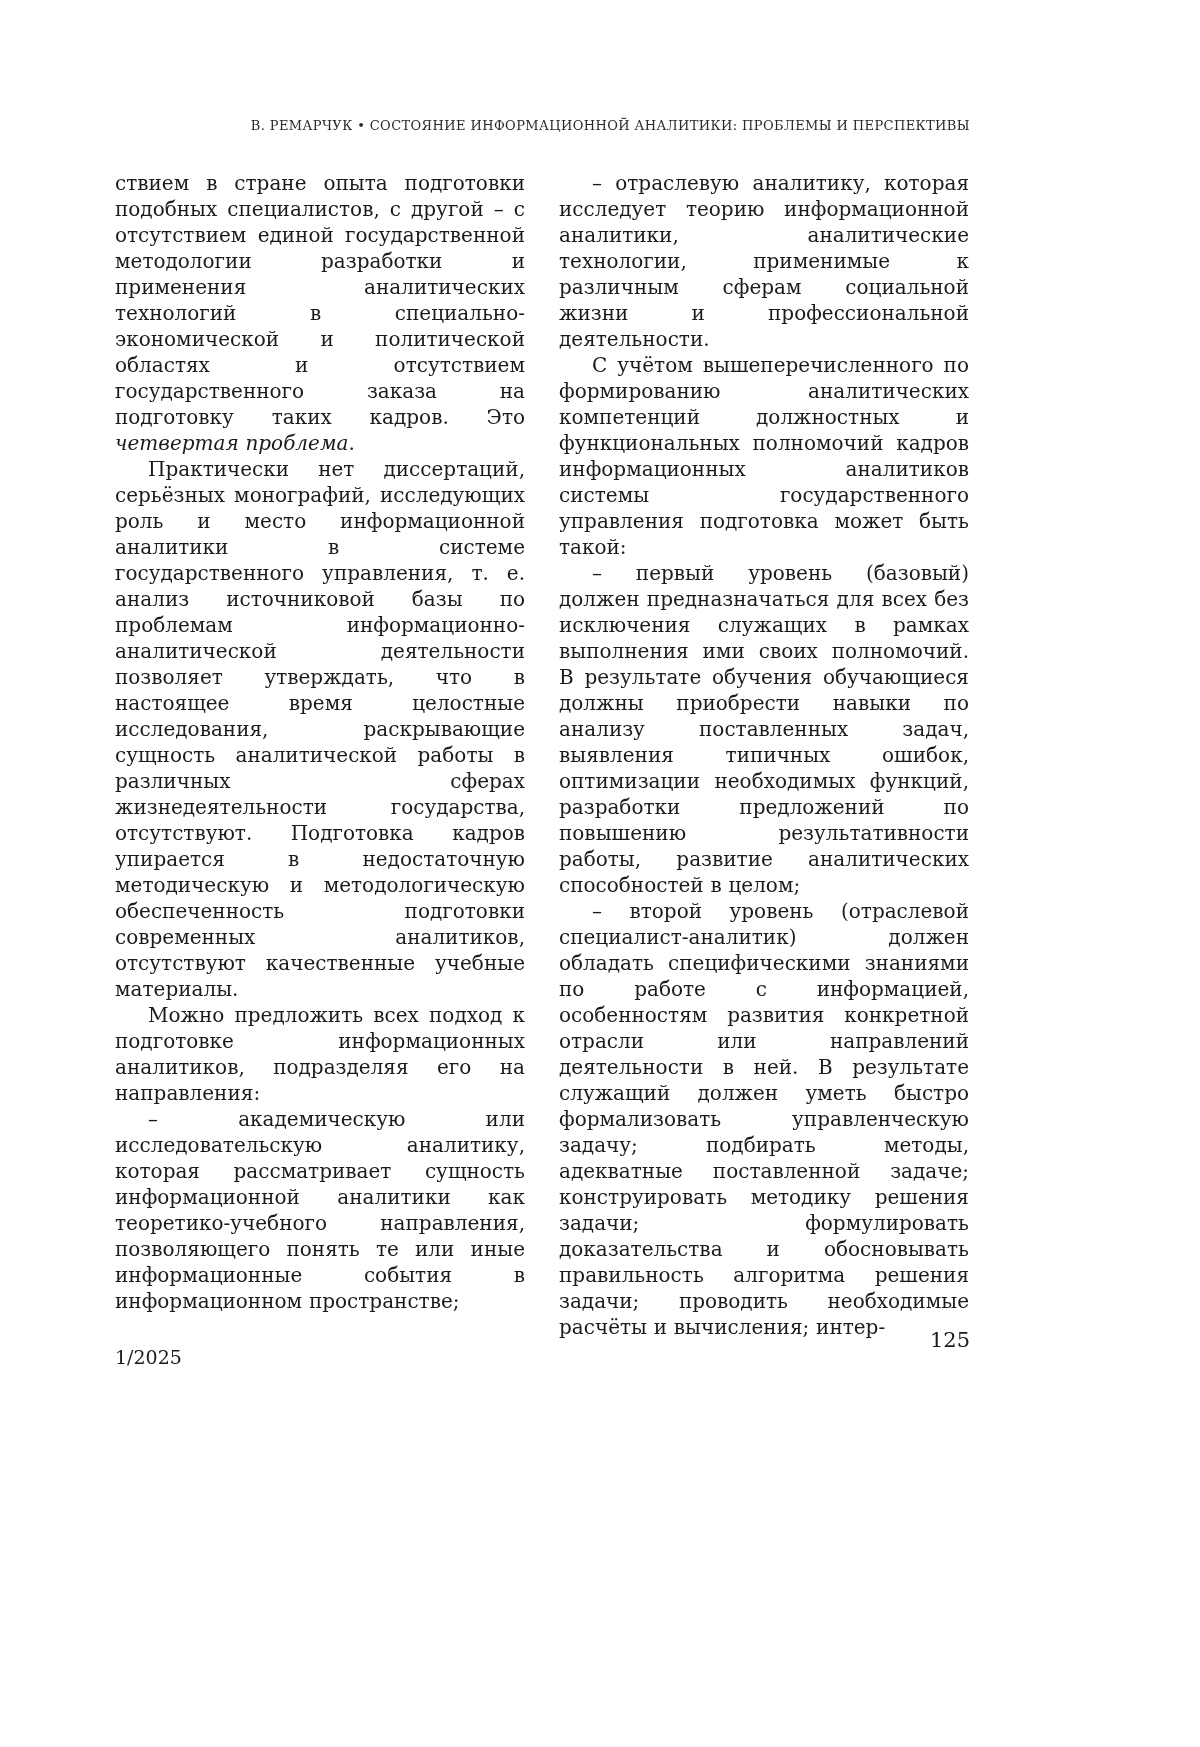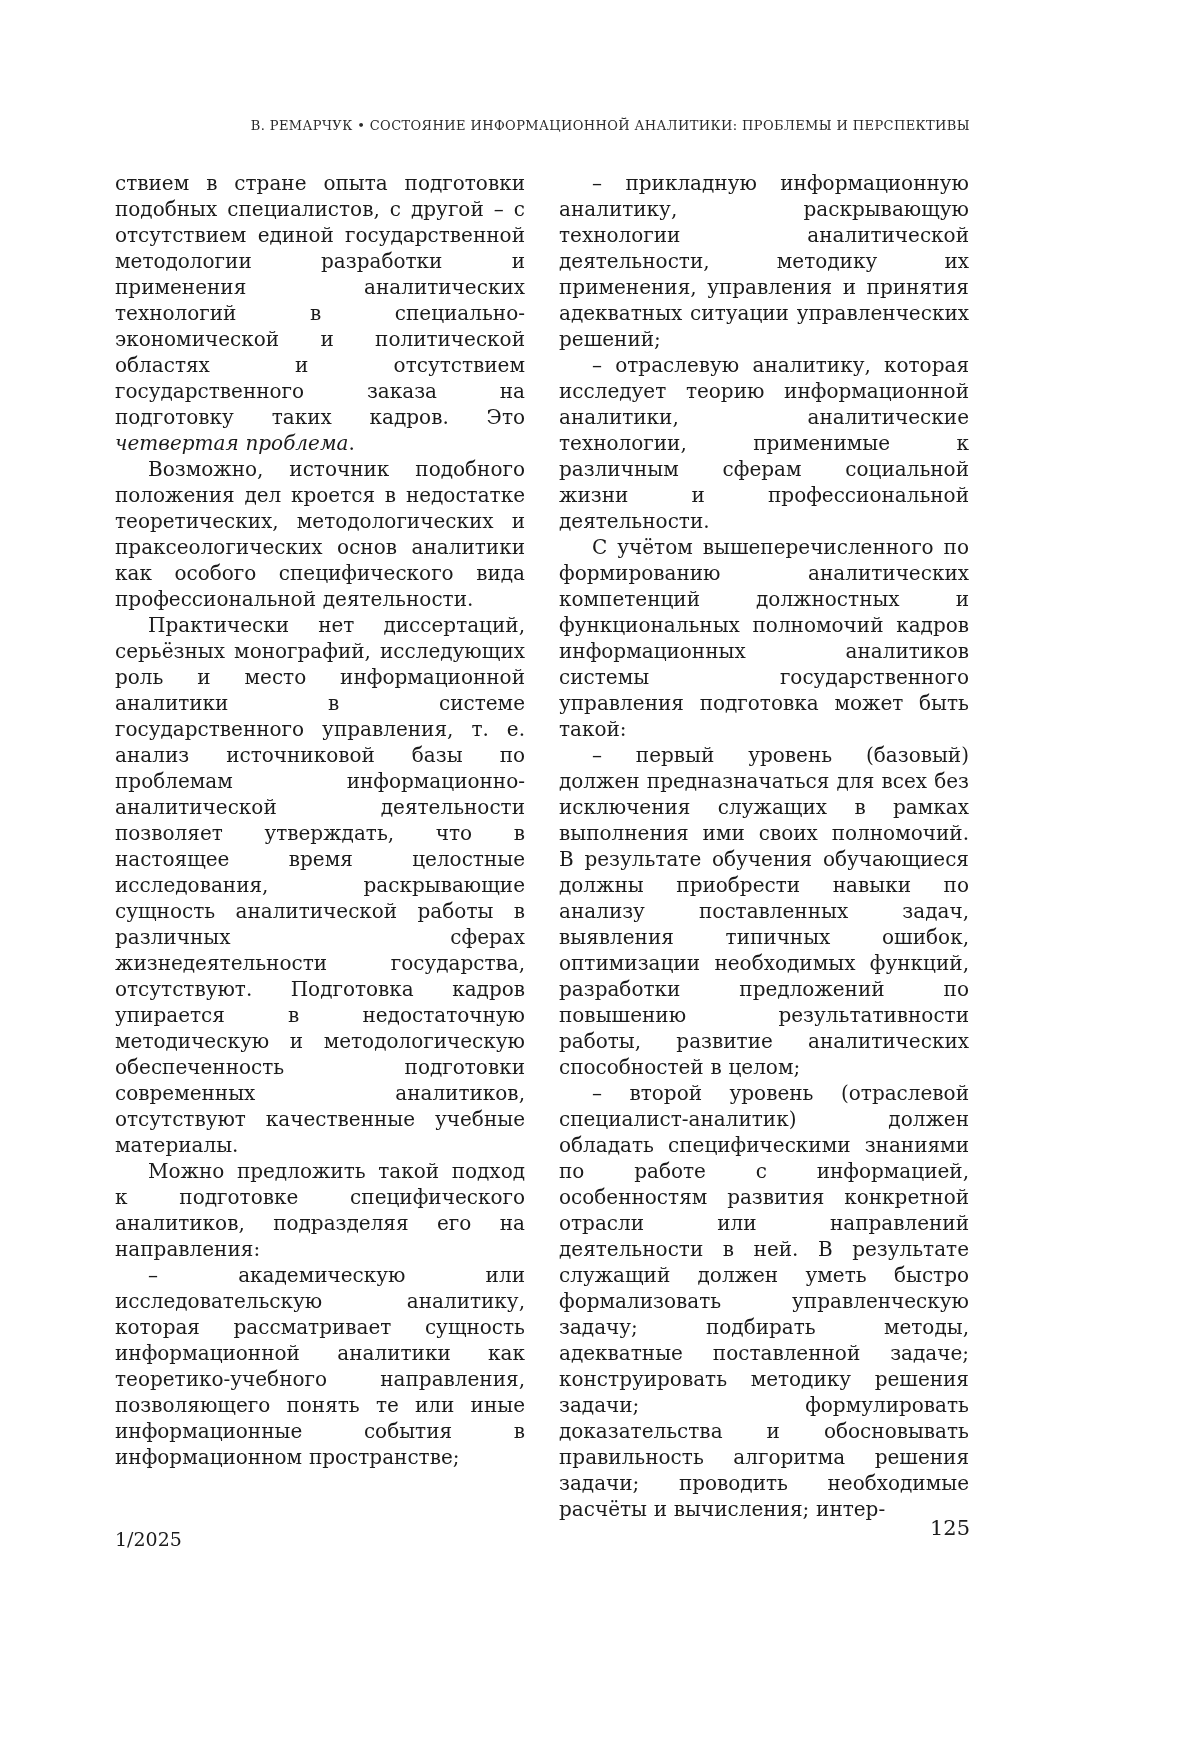--- a/index.html
+++ b/index.html
@@ -66,41 +66,39 @@
     bottom: 8px;
     text-align: center;
     font-size: 12.5px;
     font-weight: 700;
     letter-spacing: 1px;
     color: #222;
   }
   .footer .pagenum {
     position: absolute;
     right: 0;
-    bottom: 14px;
+    bottom: 20px;
     font-size: 21px;
   }
 </style>
 </head>
 <body>
 
 <div class="page">
 
   <div class="running-head">В. РЕМАРЧУК  •  СОСТОЯНИЕ ИНФОРМАЦИОННОЙ АНАЛИТИКИ: ПРОБЛЕМЫ И ПЕРСПЕКТИВЫ</div>
 
   <div class="content">
     <div class="column" id="col-left" lang="ru">
         <p class="no-indent" lang="ru"><span>ствием в стране опыта подготовки подобных специалистов, с другой – с отсутствием единой государственной методологии разработки и применения аналитических технологий в специально-экономической и политической областях и отсутствием государственного заказа на подготовку таких кадров. Это </span><span class="italic">четвертая проблема</span><span>.</span></p>
-        <p class="" lang="ru"><span>Возможно, источник подобного положения дел кроется в недостатке теоретических, методологических и праксеологических основ аналитики как особого специфического вида профессиональной деятельности.</span></p>
         <p class="" lang="ru"><span>Практически нет диссертаций, серьёзных монографий, исследующих роль и место информационной аналитики в системе государственного управления, т. е. анализ источниковой базы по проблемам информационно-аналитической деятельности позволяет утверждать, что в настоящее время целостные исследования, раскрывающие сущность аналитической работы в различных сферах жизнедеятельности государства, отсутствуют. Подготовка кадров упирается в недостаточную методическую и методологическую обеспеченность подготовки современных аналитиков, отсутствуют качественные учебные материалы.</span></p>
-        <p class="" lang="ru"><span>Можно предложить такой подход к подготовке специфического аналитиков, подразделяя его на направления:</span></p>
+        <p class="" lang="ru"><span>Можно предложить всех подход к подготовке информационных аналитиков, подразделяя его на направления:</span></p>
         <p class="" lang="ru"><span>– академическую или исследовательскую аналитику, которая рассматривает сущность информационной аналитики как теоретико-учебного направления, позволяющего понять те или иные информационные события в информационном пространстве;</span></p>
       </div>
     <div class="column" id="col-right" lang="ru">
-        <p class="" lang="ru"><span>– прикладную информационную аналитику, раскрывающую технологии аналитической деятельности, методику их применения, управления и принятия адекватных ситуации управленческих решений;</span></p>
         <p class="" lang="ru"><span>– отраслевую аналитику, которая исследует теорию информационной аналитики, аналитические технологии, применимые к различным сферам социальной жизни и профессиональной деятельности.</span></p>
         <p class="" lang="ru"><span>С учётом вышеперечисленного по формированию аналитических компетенций должностных и функциональных полномочий кадров информационных аналитиков системы государственного управления подготовка может быть такой:</span></p>
         <p class="" lang="ru"><span>– первый уровень (базовый) должен предназначаться для всех без исключения служащих в рамках выполнения ими своих полномочий. В результате обучения обучающиеся должны приобрести навыки по анализу поставленных задач, выявления типичных ошибок, оптимизации необходимых функций, разработки предложений по повышению результативности работы, развитие аналитических способностей в целом;</span></p>
         <p class="" lang="ru"><span>– второй уровень (отраслевой специалист-аналитик) должен обладать специфическими знаниями по работе с информацией, особенностям развития конкретной отрасли или направлений деятельности в ней. В результате служащий должен уметь быстро формализовать управленческую задачу; подбирать методы, адекватные поставленной задаче; конструировать методику решения задачи; формулировать доказательства и обосновывать правильность алгоритма решения задачи; проводить необходимые расчёты и вычисления; интер-</span></p>
       </div>
   </div>
 
   <div class="footer">
     <span class="issue">1/2025</span>
     <span class="pagenum">125</span>

